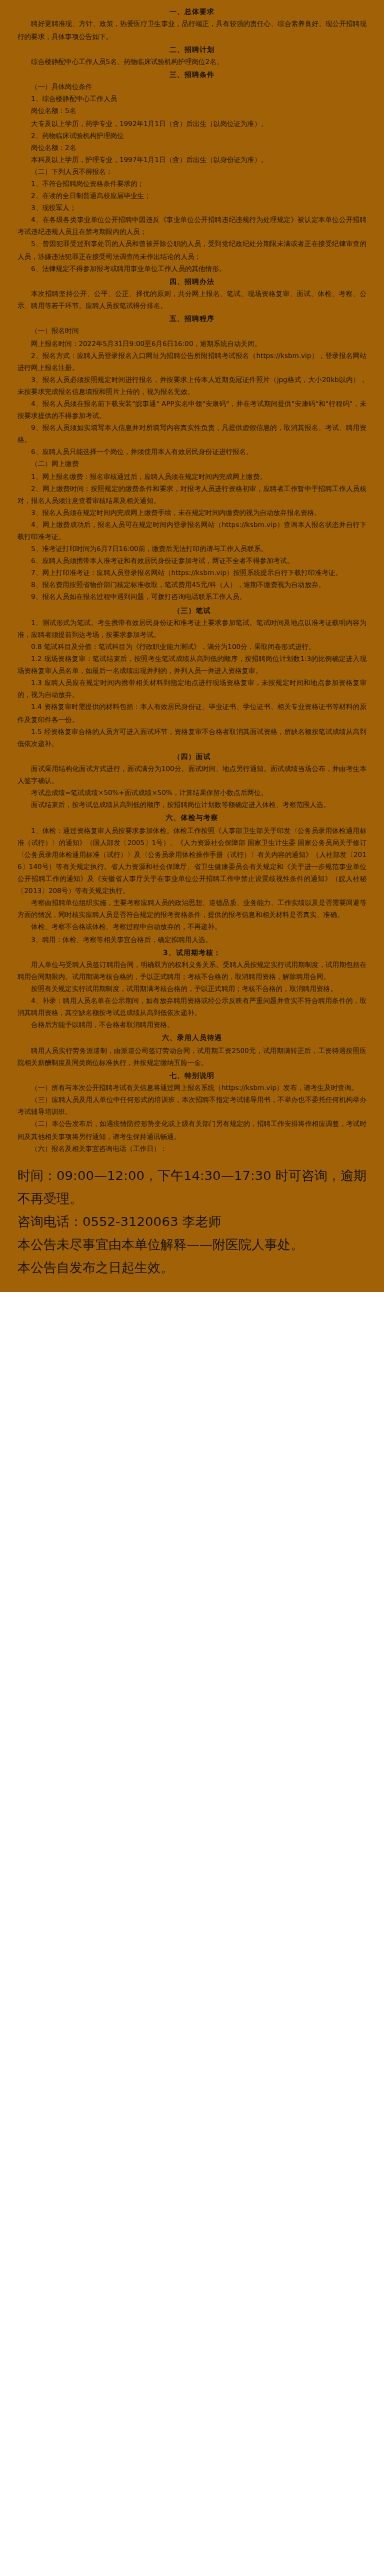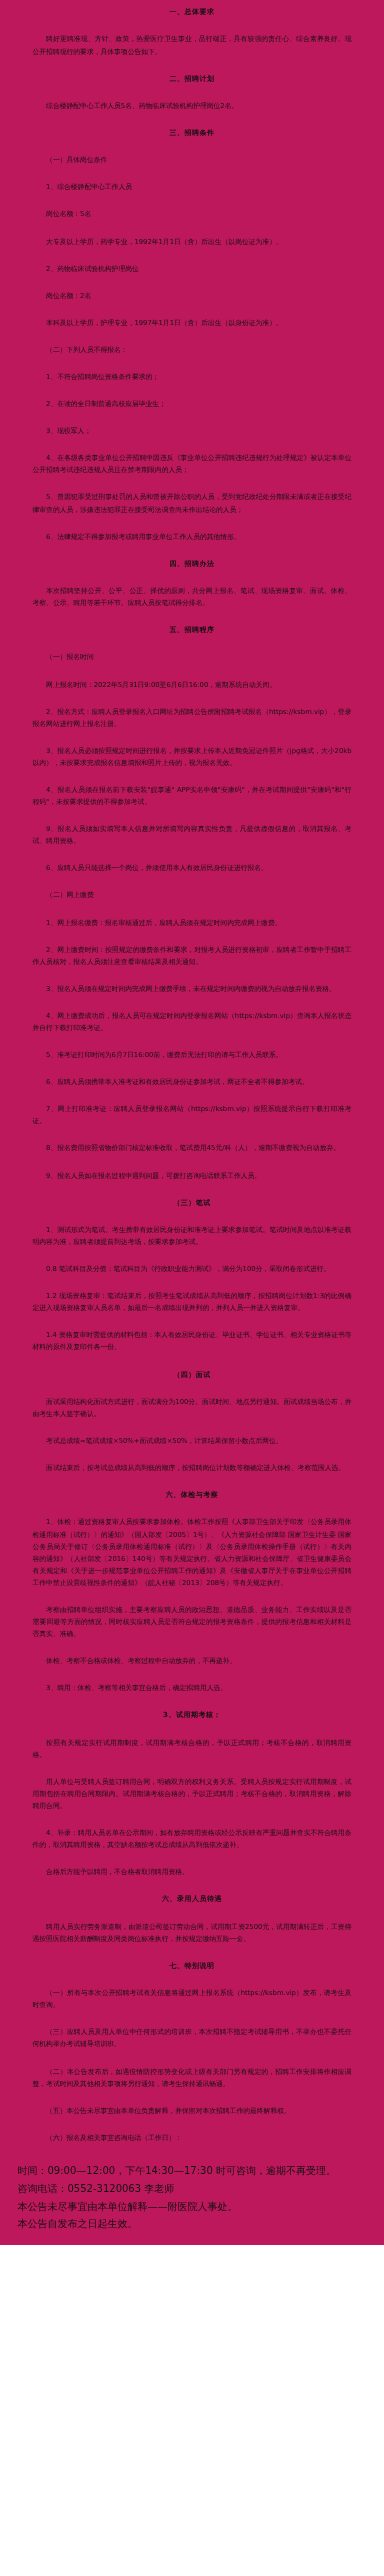--- a/index.html
+++ b/index.html
@@ -5,41 +5,41 @@
   html, body { margin:0; padding:0; background:#ffffff; }
   body {
     width:384px;
     font-family:"DejaVu Sans","Liberation Sans",sans-serif;
     color:#111;
   }
   .page {
     width:384px;
     box-sizing:border-box;
     padding:5.2px 17.5px 12.4px 17.5px;
-    background:#be185d;
+    background:#a16207;
   }
   .sec-title {
     text-align:center;
     font-size:7px;
     font-weight:bold;
     line-height:1.75;
     margin:1px 0 0 0;
     letter-spacing:0.5px;
   }
   p.para {
-    margin:15px;
+    margin:0;
     font-size:6.8px;
     line-height:1.78;
     text-align:justify;
     text-indent:2em;
     word-break:break-all;
   }
   .foot {
-    margin-top:18px;
-    font-size:10px;
+    margin-top:9px;
+    font-size:13px;
     line-height:1.78;
   }
   .foot p { margin:0; text-indent:0; }
 </style>
 </head>
 <body>
 
 <div class="page">
   <div id="doc-root">
       <div class="sec-title">一、总体要求</div>
@@ -78,42 +78,43 @@
       <p class="para">4、网上缴费成功后，报名人员可在规定时间内登录报名网站（https://ksbm.vip）查询本人报名状态并自行下载打印准考证。</p>
       <p class="para">5、准考证打印时间为6月7日16:00前，缴费后无法打印的请与工作人员联系。</p>
       <p class="para">6、应聘人员须携带本人准考证和有效居民身份证参加考试，两证不全者不得参加考试。</p>
       <p class="para">7、网上打印准考证：应聘人员登录报名网站（https://ksbm.vip）按照系统提示自行下载打印准考证。</p>
       <p class="para">8、报名费用按照省物价部门核定标准收取，笔试费用45元/科（人），逾期不缴费视为自动放弃。</p>
       <p class="para">9、报名人员如在报名过程中遇到问题，可拨打咨询电话联系工作人员。</p>
       <div class="sec-title">（三）笔试</div>
       <p class="para">1、测试形式为笔试。考生携带有效居民身份证和准考证上要求参加笔试。笔试时间及地点以准考证载明内容为准，应聘者须提前到达考场，按要求参加考试。</p>
       <p class="para">0.8 笔试科目及分值：笔试科目为《行政职业能力测试》，满分为100分，采取闭卷形式进行。</p>
       <p class="para">1.2 现场资格复审：笔试结束后，按照考生笔试成绩从高到低的顺序，按招聘岗位计划数1:3的比例确定进入现场资格复审人员名单，如最后一名成绩出现并列的，并列人员一并进入资格复审。</p>
+      <p class="para">1.3 应聘人员应在规定时间内携带相关材料到指定地点进行现场资格复审，未按规定时间和地点参加资格复审的，视为自动放弃。</p>
       <p class="para">1.4 资格复审时需提供的材料包括：本人有效居民身份证、毕业证书、学位证书、相关专业资格证书等材料的原件及复印件各一份。</p>
+      <p class="para">1.5 经资格复审合格的人员方可进入面试环节，资格复审不合格者取消其面试资格，所缺名额按笔试成绩从高到低依次递补。</p>
       <div class="sec-title">（四）面试</div>
       <p class="para">面试采用结构化面试方式进行，面试满分为100分。面试时间、地点另行通知。面试成绩当场公布，并由考生本人签字确认。</p>
       <p class="para">考试总成绩=笔试成绩×50%+面试成绩×50%，计算结果保留小数点后两位。</p>
       <p class="para">面试结束后，按考试总成绩从高到低的顺序，按招聘岗位计划数等额确定进入体检、考察范围人选。</p>
       <div class="sec-title">六、体检与考察</div>
       <p class="para">1、体检：通过资格复审人员按要求参加体检。体检工作按照《人事部卫生部关于印发〈公务员录用体检通用标准（试行）〉的通知》（国人部发〔2005〕1号）、《人力资源社会保障部 国家卫生计生委 国家公务员局关于修订〈公务员录用体检通用标准（试行）〉及〈公务员录用体检操作手册（试行）〉有关内容的通知》（人社部发〔2016〕140号）等有关规定执行。省人力资源和社会保障厅、省卫生健康委员会有关规定和《关于进一步规范事业单位公开招聘工作的通知》及《安徽省人事厅关于在事业单位公开招聘工作中禁止设置歧视性条件的通知》（皖人社秘〔2013〕208号）等有关规定执行。</p>
       <p class="para">考察由招聘单位组织实施，主要考察应聘人员的政治思想、道德品质、业务能力、工作实绩以及是否需要回避等方面的情况，同时核实应聘人员是否符合规定的报考资格条件，提供的报考信息和相关材料是否真实、准确。</p>
       <p class="para">体检、考察不合格或体检、考察过程中自动放弃的，不再递补。</p>
       <p class="para">3、聘用：体检、考察等相关事宜合格后，确定拟聘用人选。</p>
       <div class="sec-title">3、试用期考核：</div>
+      <p class="para">用人单位与受聘人员签订聘用合同，明确双方的权利义务关系。受聘人员按规定实行试用期制度，试用期包括在聘用合同期限内。试用期满考核合格的，予以正式聘用；考核不合格的，取消聘用资格，解除聘用合同。</p>
       <p class="para">按照有关规定实行试用期制度，试用期满考核合格的，予以正式聘用；考核不合格的，取消聘用资格。</p>
-      <p class="para">用人单位与受聘人员签订聘用合同，明确双方的权利义务关系。受聘人员按规定实行试用期制度，试用期包括在聘用合同期限内。试用期满考核合格的，予以正式聘用；考核不合格的，取消聘用资格，解除聘用合同。</p>
       <p class="para">4、补录：聘用人员名单在公示期间，如有放弃聘用资格或经公示反映有严重问题并查实不符合聘用条件的，取消其聘用资格，其空缺名额按考试总成绩从高到低依次递补。</p>
       <p class="para">合格后方能予以聘用，不合格者取消聘用资格。</p>
       <div class="sec-title">六、录用人员待遇</div>
       <p class="para">聘用人员实行劳务派遣制，由派遣公司签订劳动合同，试用期工资2500元，试用期满转正后，工资待遇按照医院相关薪酬制度及同类岗位标准执行，并按规定缴纳五险一金。</p>
       <div class="sec-title">七、特别说明</div>
       <p class="para">（一）所有与本次公开招聘考试有关信息将通过网上报名系统（https://ksbm.vip）发布，请考生及时查询。</p>
       <p class="para">（三）应聘人员及用人单位中任何形式的培训班，本次招聘不指定考试辅导用书，不举办也不委托任何机构举办考试辅导培训班。</p>
       <p class="para">（二）本公告发布后，如遇疫情防控形势变化或上级有关部门另有规定的，招聘工作安排将作相应调整，考试时间及其他相关事项将另行通知，请考生保持通讯畅通。</p>
-      <p class="para">（五）本公告未尽事宜由本单位负责解释，并保留对本次招聘工作的最终解释权。</p>
       <p class="para">（六）报名及相关事宜咨询电话（工作日）：</p>
     </div>
   <div class="foot" id="doc-footer">
       <p>时间：09:00—12:00，下午14:30—17:30 时可咨询，逾期不再受理。</p>
       <p>咨询电话：0552-3120063  李老师</p>
       <p>本公告未尽事宜由本单位解释——附医院人事处。</p>
       <p>本公告自发布之日起生效。</p>
     </div>
 </div>
 

